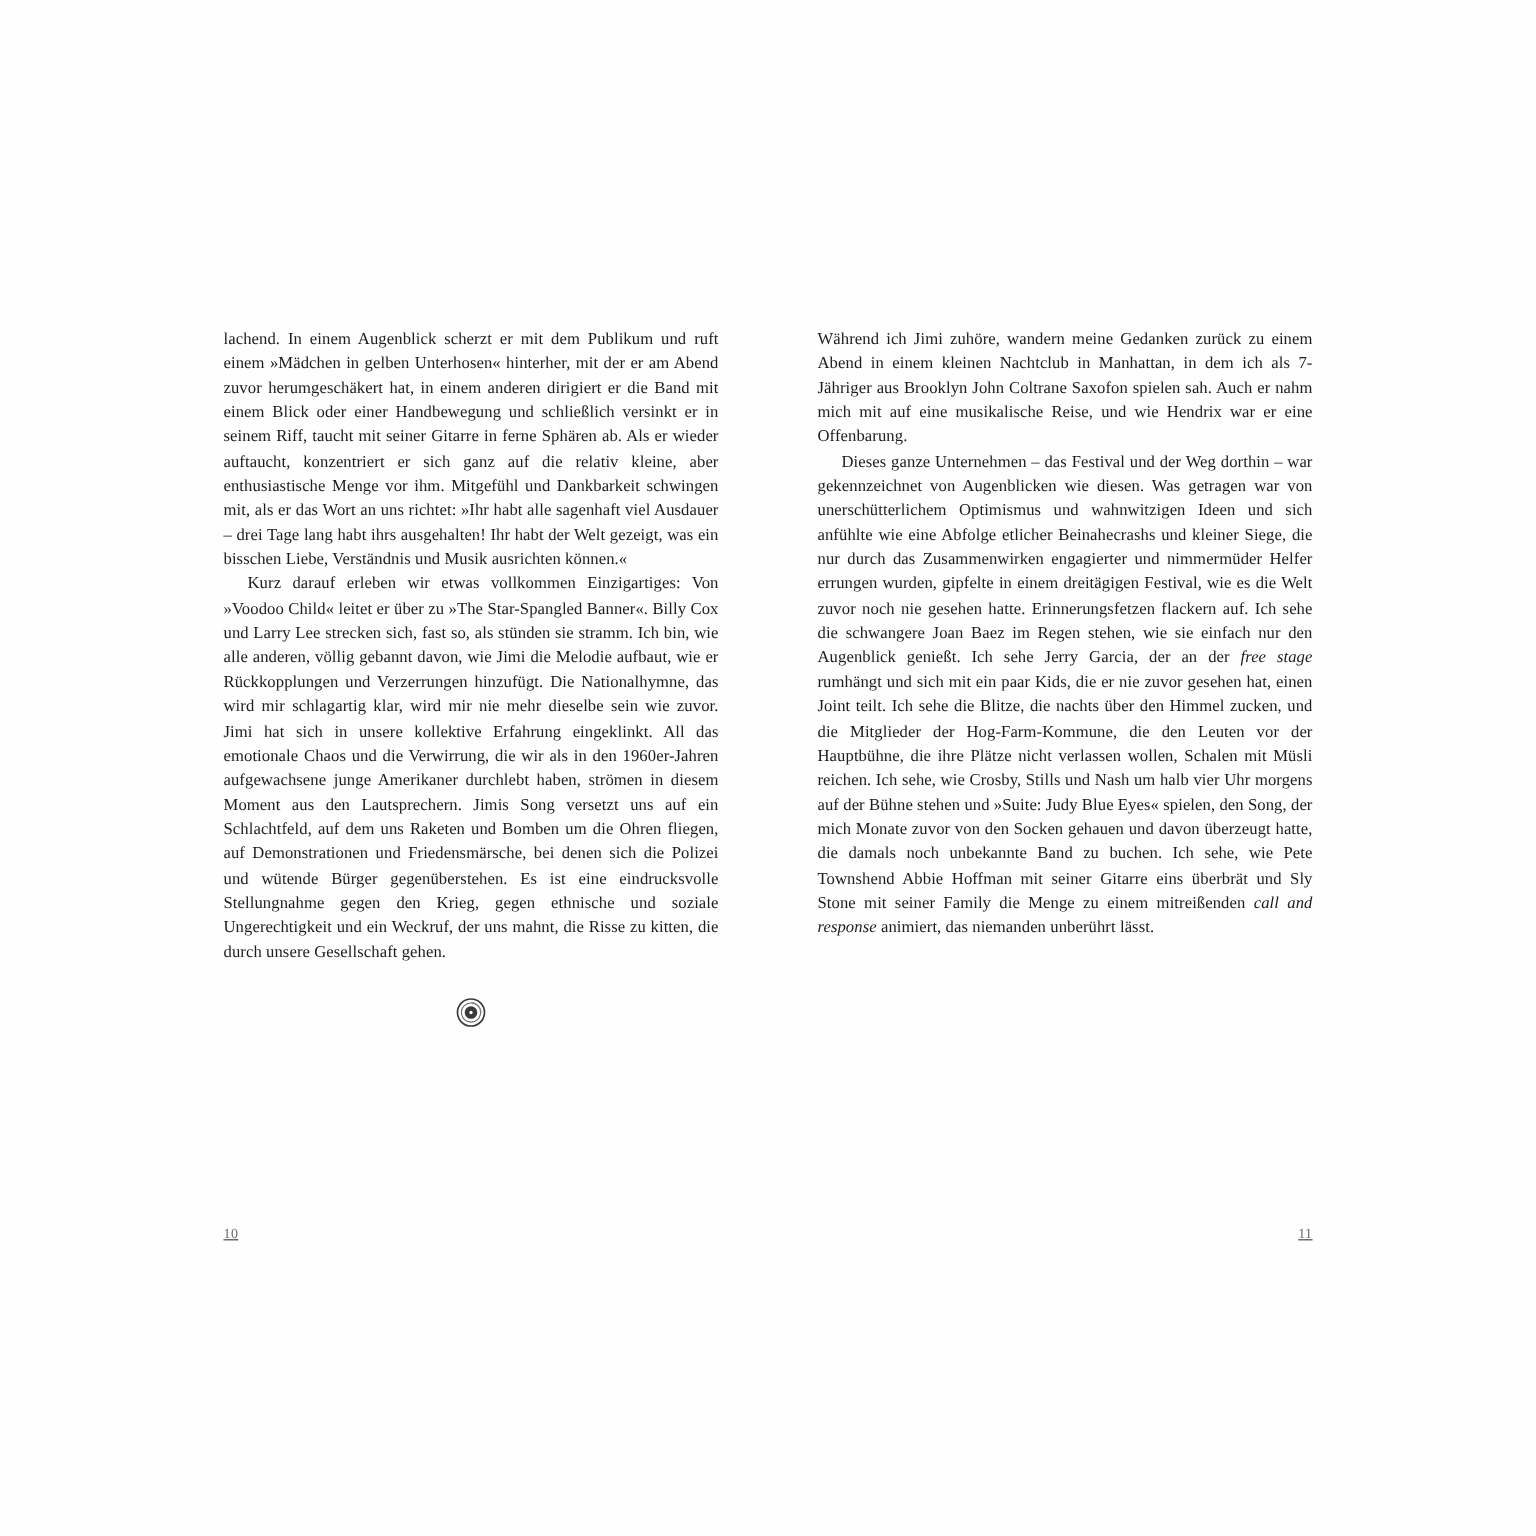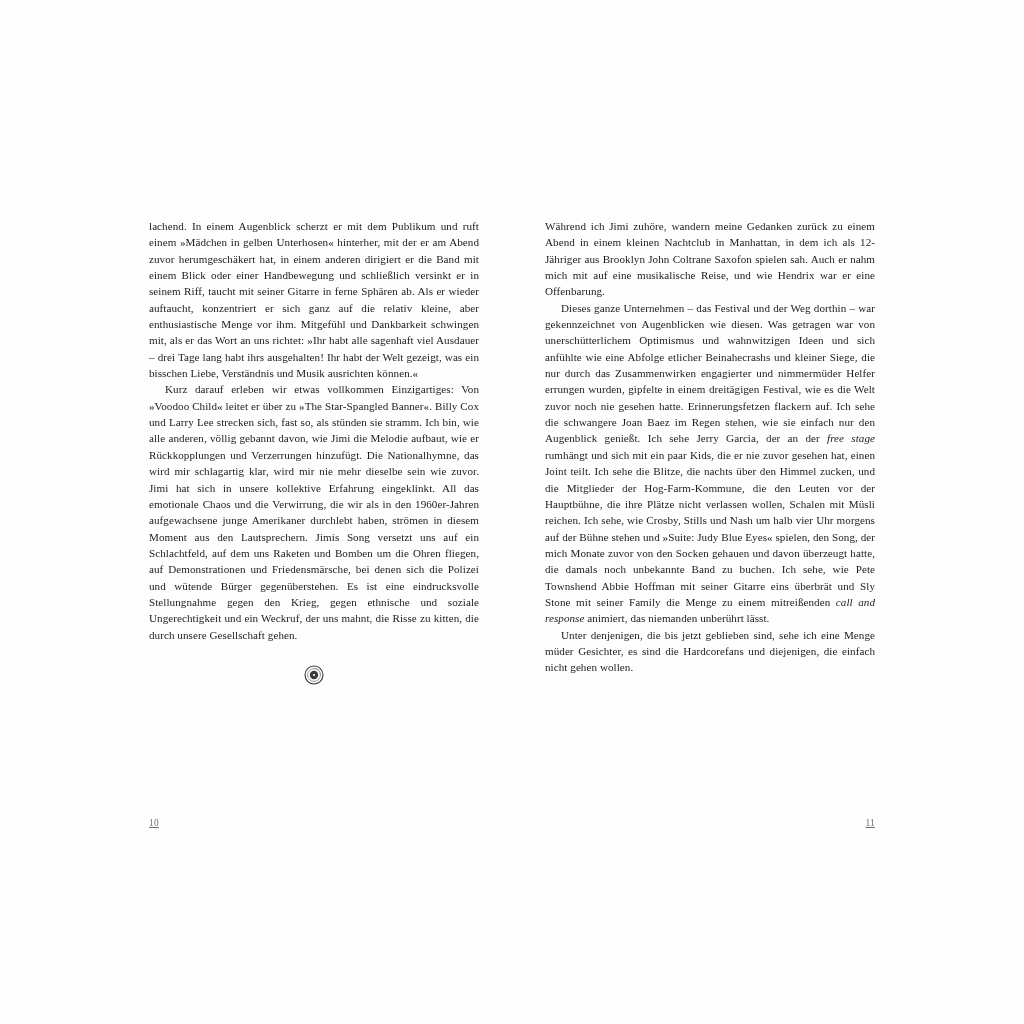--- a/index.html
+++ b/index.html
@@ -93,21 +93,20 @@
           <circle cx="10" cy="10" r="4.2" fill="#3a3a3a"></circle>
           <circle cx="10" cy="10" r="1.1" fill="#fefefe"></circle>
           <path d="M10 3.2 A6.8 6.8 0 0 1 16.8 10" fill="none" stroke="#8a8a8a" stroke-width="0.6"></path>
         </svg>
       </div>
       <div class="folio folio-left">10</div>
     </div>
 
     <div class="page">
       <div class="page-body">
-        <p>Während ich Jimi zuhöre, wandern meine Gedanken zurück zu einem Abend in einem kleinen Nachtclub in Manhattan, in dem ich als 12-Jähriger aus Brooklyn John Coltrane Saxofon spielen sah. Auch er nahm mich mit auf eine musikalische Reise, und wie Hendrix war er eine Offenbarung.</p>
+        <p>Während ich Jimi zuhöre, wandern meine Gedanken zurück zu einem Abend in einem kleinen Nachtclub in Manhattan, in dem ich als 7-Jähriger aus Brooklyn John Coltrane Saxofon spielen sah. Auch er nahm mich mit auf eine musikalische Reise, und wie Hendrix war er eine Offenbarung.</p>
         <p class="indent">Dieses ganze Unternehmen – das Festival und der Weg dorthin – war gekennzeichnet von Augenblicken wie diesen. Was getragen war von unerschütterlichem Optimismus und wahnwitzigen Ideen und sich anfühlte wie eine Abfolge etlicher Beinahecrashs und kleiner Siege, die nur durch das Zusammenwirken engagierter und nimmermüder Helfer errungen wurden, gipfelte in einem dreitägigen Festival, wie es die Welt zuvor noch nie gesehen hatte. Erinnerungsfetzen flackern auf. Ich sehe die schwangere Joan Baez im Regen stehen, wie sie einfach nur den Augenblick genießt. Ich sehe Jerry Garcia, der an der <em>free stage</em> rumhängt und sich mit ein paar Kids, die er nie zuvor gesehen hat, einen Joint teilt. Ich sehe die Blitze, die nachts über den Himmel zucken, und die Mitglieder der Hog-Farm-Kommune, die den Leuten vor der Hauptbühne, die ihre Plätze nicht verlassen wollen, Schalen mit Müsli reichen. Ich sehe, wie Crosby, Stills und Nash um halb vier Uhr morgens auf der Bühne stehen und »Suite: Judy Blue Eyes« spielen, den Song, der mich Monate zuvor von den Socken gehauen und davon überzeugt hatte, die damals noch unbekannte Band zu buchen. Ich sehe, wie Pete Townshend Abbie Hoffman mit seiner Gitarre eins überbrät und Sly Stone mit seiner Family die Menge zu einem mitreißenden <em>call and response</em> animiert, das niemanden unberührt lässt.</p>
-        <p class="indent">Unter denjenigen, die bis jetzt geblieben sind, sehe ich eine Menge müder Gesichter, es sind die Hardcorefans und diejenigen, die einfach nicht gehen wollen.</p>
       </div>
       <div class="folio folio-right">11</div>
     </div>
 
   </div>
 </div>
 
 </body></html>

